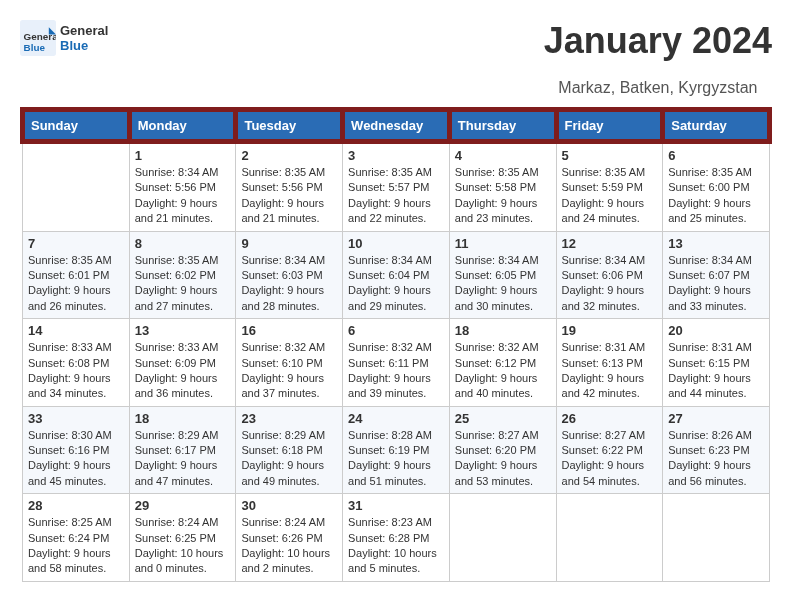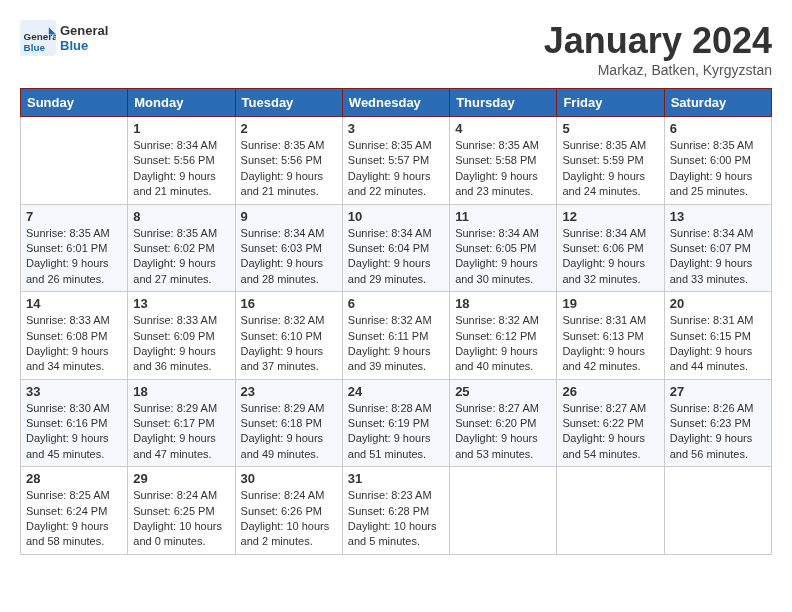--- a/index.html
+++ b/index.html
@@ -21,42 +21,43 @@
     .logo {
       display: flex;
       align-items: center;
     }
     .logo-icon {
       width: 36px;
       height: 36px;
       margin-right: 4px;
     }
     .title-block {
-      text-align: right;
+      text-align: center;
     }
     .month-title {
       font-size: 36px;
       font-weight: bold;
       color: #333;
     }
     .location {
-      font-size: 14px;
+      font-size: 16px;
       color: #555;
+      margin-top: 17px;
     }
     .calendar {
       width: 100%;
       border-collapse: collapse;
     }
     .calendar th {
       background-color: #2a6cb5;
       color: #fff;
       font-size: 13px;
       font-weight: bold;
       padding: 6px 6px;
-      border: 1px solid #7f1d1d;
+      border: 5px solid #7f1d1d;
       text-align: left;
     }
     .calendar td {
       border: 1px solid #ccc;
       vertical-align: top;
       padding: 4px 5px;
       width: calc(100% / 7);
       min-height: 80px;
       font-size: 11px;
       color: #333;

